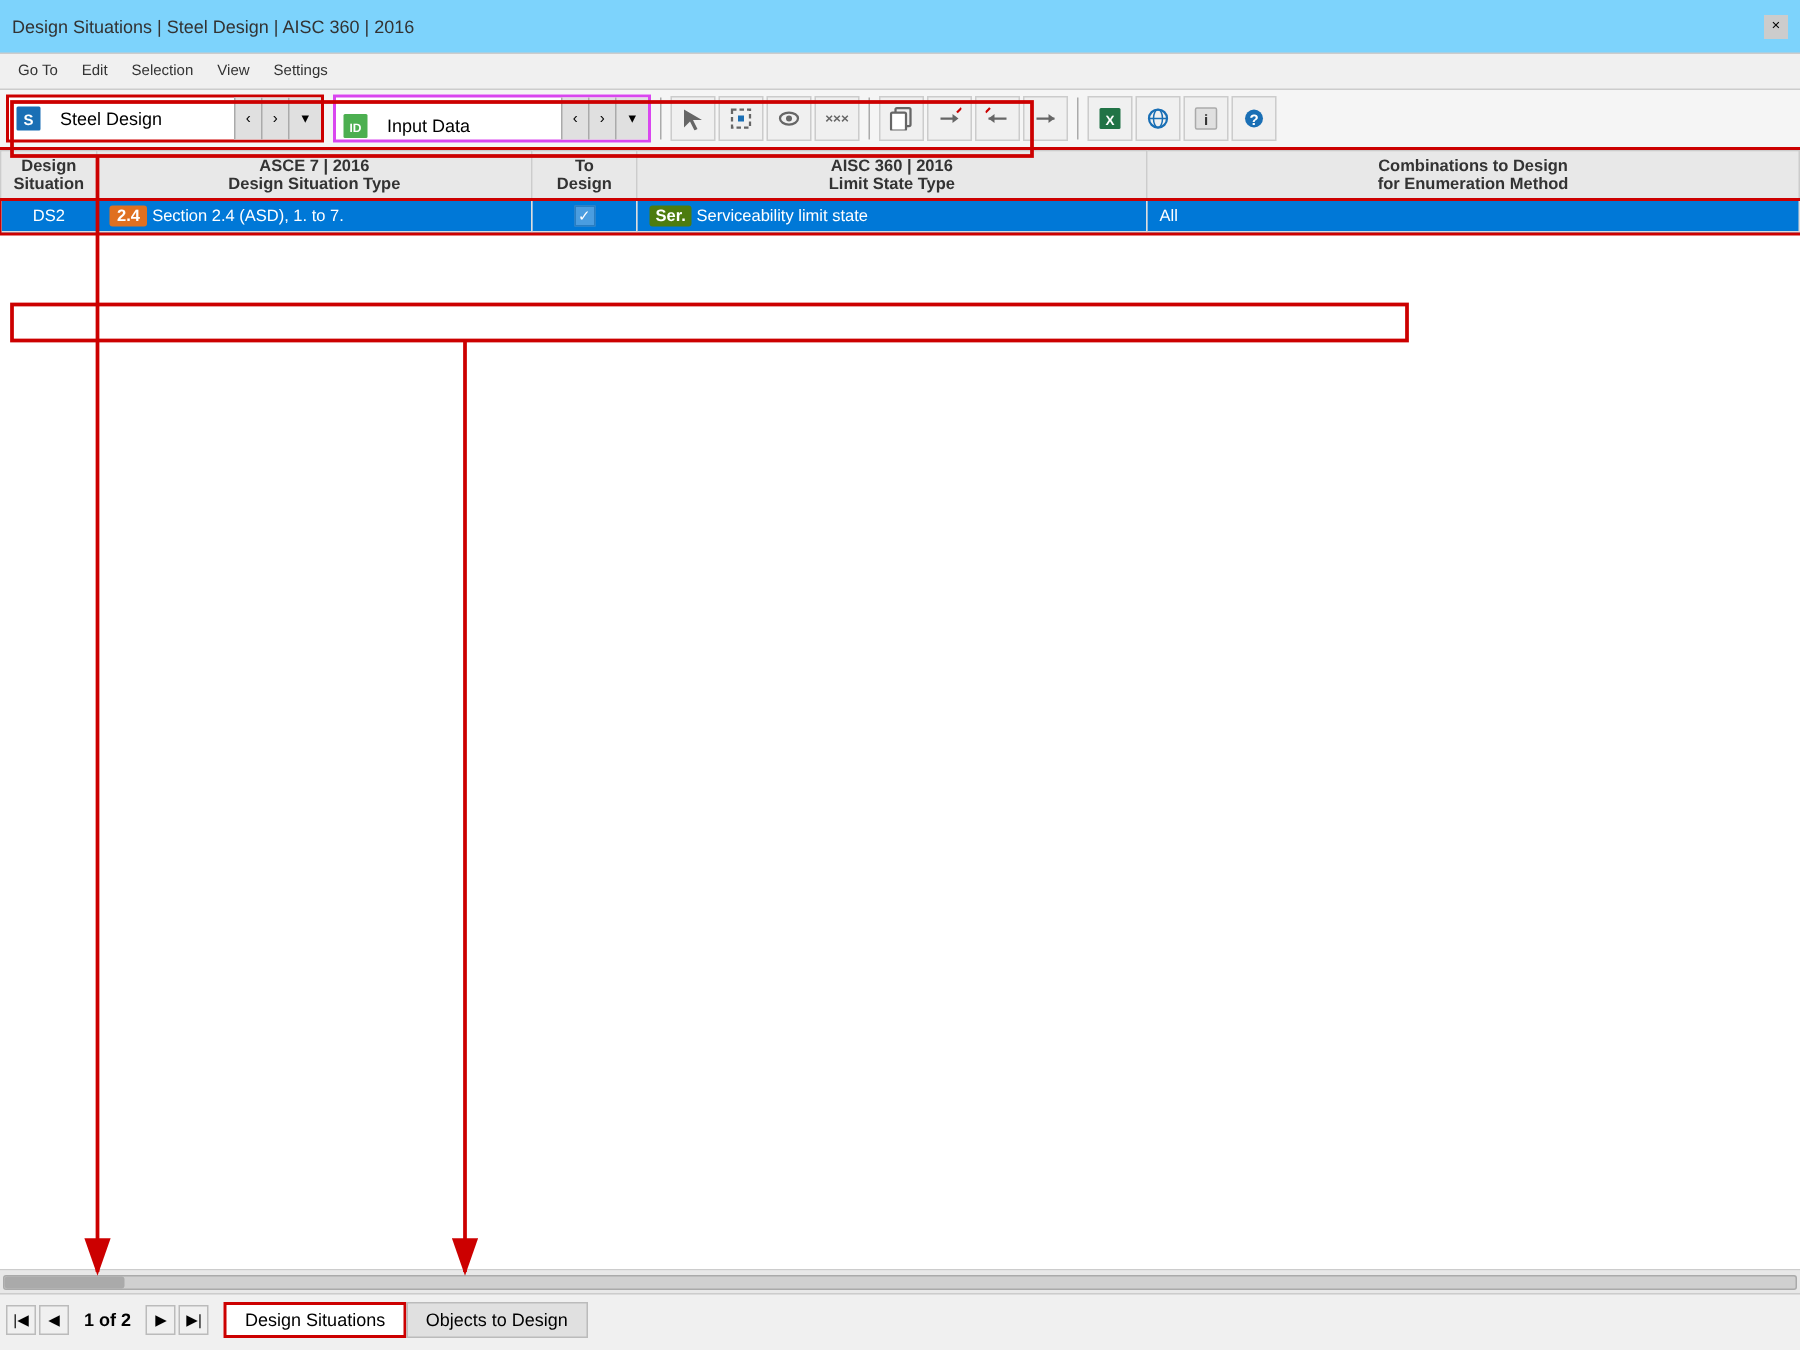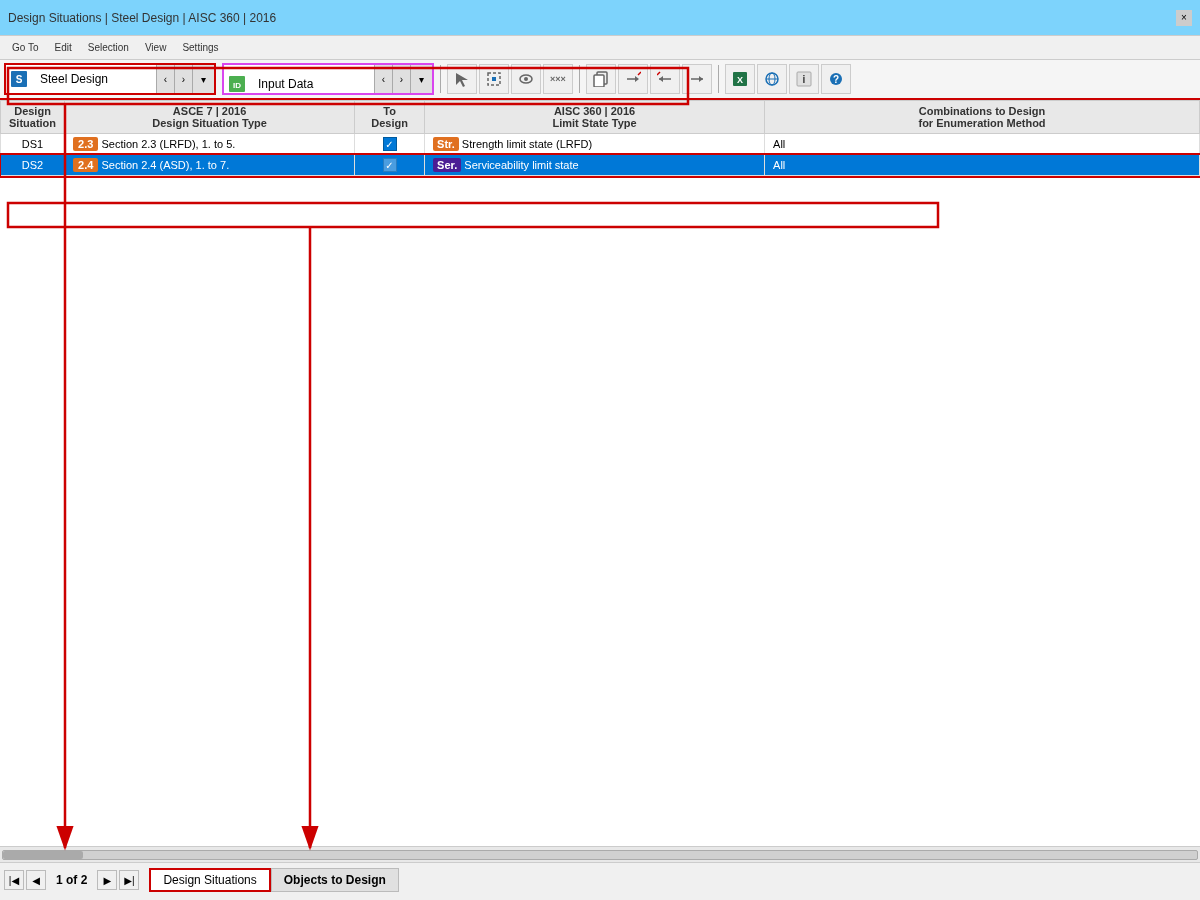--- a/index.html
+++ b/index.html
@@ -264,21 +264,20 @@
     }
     .tab-btn {
       height: 24px;
       background: #e0e0e0;
       border: 1px solid #bbb;
       padding: 0 12px;
       cursor: pointer;
       font-size: 12px;
       display: flex;
       align-items: center;
-      font-weight: bold;
     }
     .tab-btn.highlight {
       border: 2px solid #cc0000;
       background: #fff;
     }
 
     
     .arrow-container {
       position: absolute;
       top: 28px;
@@ -442,51 +441,34 @@
           <span>Limit State Type</span>
         </th>
         <th class="col-combinations">
           <span>Combinations to Design</span><br>
           <span>for Enumeration Method</span>
         </th>
       </tr>
     </thead>
     <tbody>
 
-      <tr class="table-row">
-        <td class="col-design-sit">
-          <span>DS1</span>
-        </td>
-        <td class="col-asce-type">
-          <span class="badge-orange">2.3</span>
-          <span>Section 2.3 (LRFD), 1. to 5.</span>
-        </td>
-        <td class="col-to-design" style="text-align:center;">
-          <div class="checkbox-blue">✓</div>
-        </td>
-        <td class="col-aisc-type">
-          <span class="badge-str">Str.</span>
-          <span>Strength limit state (LRFD)</span>
-        </td>
-        <td class="col-combinations">All</td>
-      </tr>
 
       <tr class="table-row" style="background:#0078d7; color:#fff; outline:2px solid #cc0000;">
         <td class="col-design-sit" style="color:#fff;">
           <span>DS2</span>
         </td>
         <td class="col-asce-type" style="color:#fff;">
           <span class="badge-blue" style="background:#e07020;">2.4</span>
           <span>Section 2.4 (ASD), 1. to 7.</span>
         </td>
         <td class="col-to-design" style="text-align:center;">
           <div class="checkbox-blue" style="background:#4a9de0; border-color:#2a7dc0;">✓</div>
         </td>
         <td class="col-aisc-type" style="color:#fff;">
-          <span class="badge-ser" style="background:#4c1d95;">Ser.</span>
+          <span class="badge-ser" style="background:#4d7c0f;">Ser.</span>
           <span>Serviceability limit state</span>
         </td>
         <td class="col-combinations" style="color:#fff;">All</td>
       </tr>
     </tbody>
   </table>
 </div>
 
 <div class="status-bar">
 

